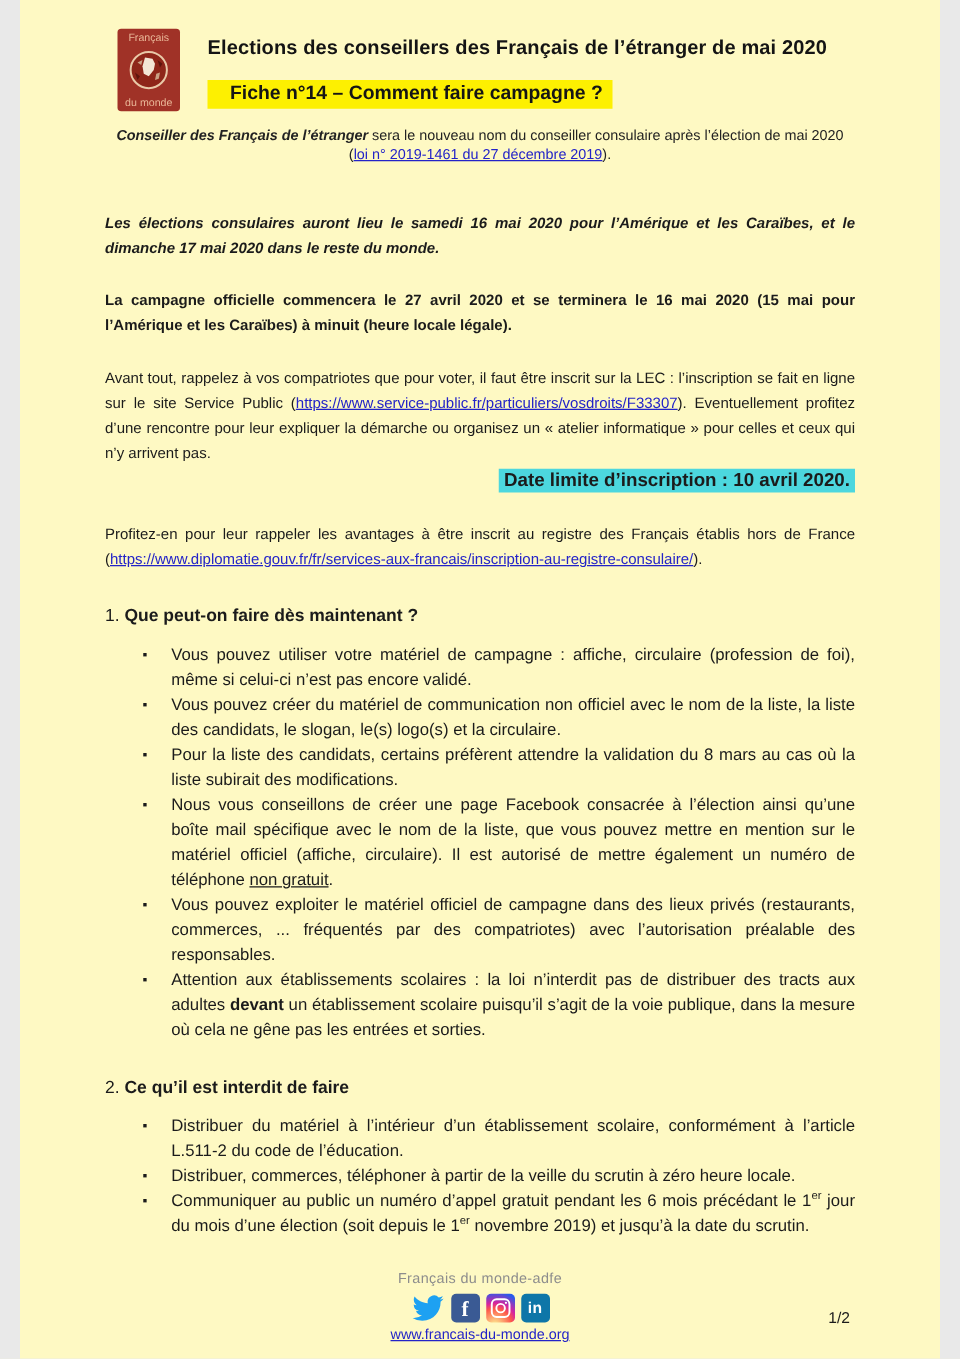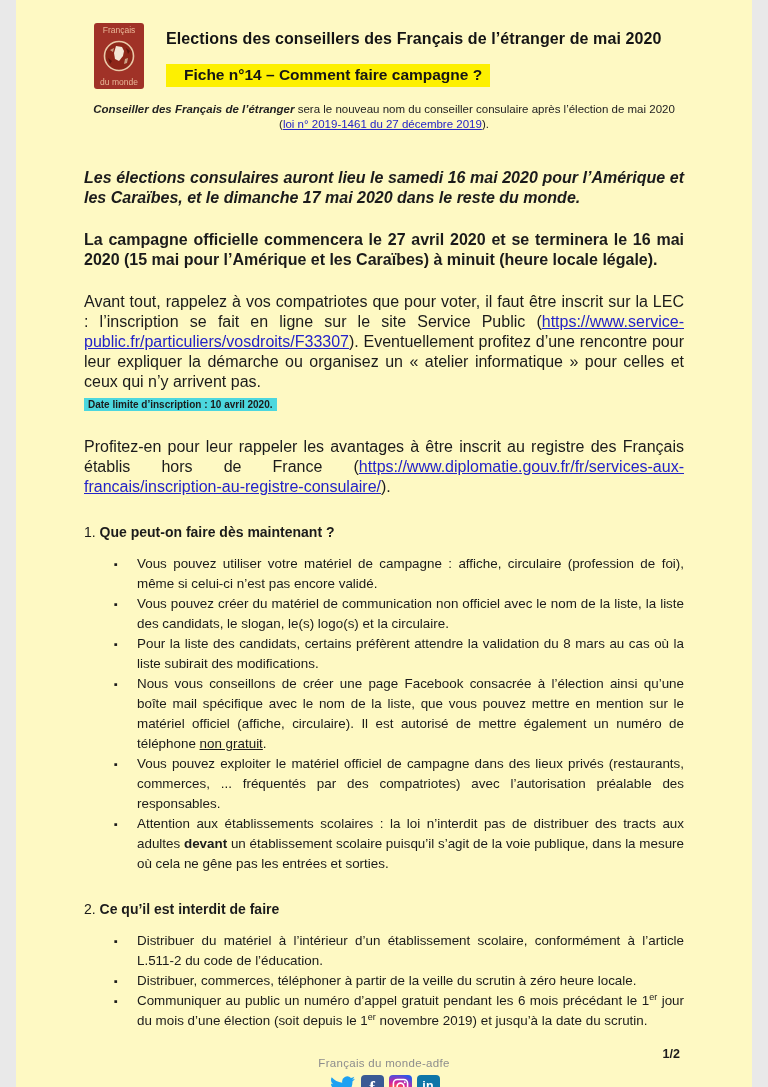--- a/index.html
+++ b/index.html
@@ -41,25 +41,25 @@
   .subtitle {
     margin-top:13px;
     text-align:center;
     font-size:11.5px; line-height:15px;
     color:#222;
   }
   .subtitle .bi { font-weight:bold; font-style:italic; }
   a.link { color:#2323c8; text-decoration:underline; cursor:pointer; }
   
   .content { margin:0 68px; }
-  .content p { font-size:16px; line-height:20px; text-align:justify; }
+  .content p { font-size:12px; line-height:20px; text-align:justify; }
   .p-intro1 { margin-top:36px; font-weight:bold; font-style:italic; }
   .p-intro2 { margin-top:22px; font-weight:bold; }
   .p-std    { margin-top:22px; }
-  .deadline-line { margin-top:3px; text-align:left; font-size:10px; line-height:20px; }
+  .deadline-line { margin-top:3px; text-align:right; font-size:15px; line-height:20px; }
   .deadline-hl { background:#4cd7de; font-weight:bold; padding:1px 4px; }
   .heading { margin-top:26px; font-size:14px; line-height:18px; }
   .heading .num { font-weight:normal; }
   .heading .txt { font-weight:bold; }
   ul.bullets { margin-top:13px; list-style:none; padding-left:30px; }
   ul.bullets li {
     position:relative;
     padding-left:23px;
     font-size:13.4px; line-height:20px; text-align:justify;
   }
@@ -80,21 +80,21 @@
     display:flex; align-items:center; justify-content:center;
     color:#fff; font-weight:bold; cursor:pointer;
   }
   .fb { background:#3a5a94; font-size:17px; font-family:"Liberation Serif", serif; padding-top:4px; }
   .ig { background:radial-gradient(circle at 30% 110%, #fdf497 0%, #fd5949 45%, #d6249f 60%, #285aeb 90%); }
   .li-box { background:#0e76a8; font-size:12.5px; letter-spacing:0.2px; }
   .tw { width:27px; height:23px; display:flex; align-items:center; justify-content:center; cursor:pointer; }
   .footer-site { margin-top:3px; font-size:11.5px; }
   .page-num {
     position:absolute; top:1047px; right:72px;
-    font-size:12.5px; font-weight:bold;
+    font-size:12.5px; font-weight:normal;
   }
 </style>
 </head>
 <body>
 
 <div class="page">
 
   <div class="header-row">
     <div class="logo">
       <span class="logo-word">Français</span>

